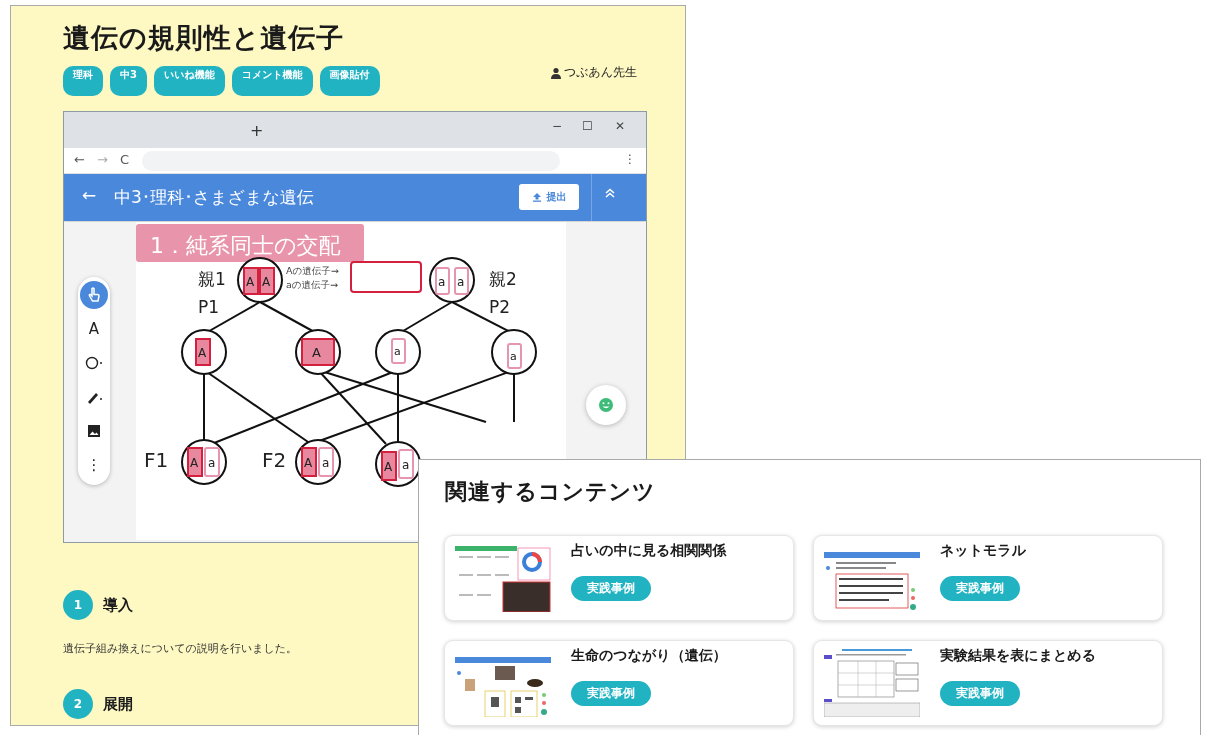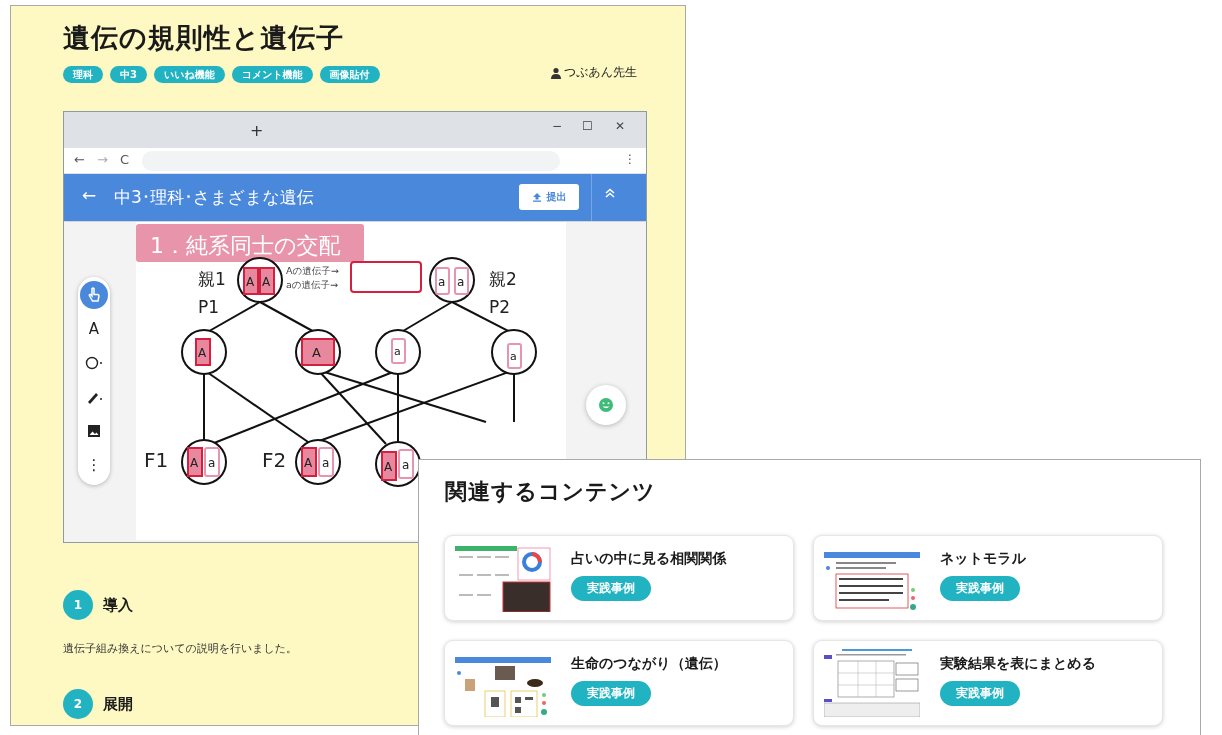--- a/index.html
+++ b/index.html
@@ -6,21 +6,21 @@
   html, body { width: 1222px; height: 735px; background: #fff; overflow: hidden; position: relative;
     font-family: "DejaVu Sans", "Liberation Sans", sans-serif; color: #222; }
 
   .page-card { position: absolute; left: 10px; top: 5px; width: 676px; height: 721px;
     border: 1px solid #a9a9a9; background: #fef9c3; overflow: hidden; }
 
   .title { position: absolute; left: 52px; top: 14px; font-size: 27px; font-weight: bold; color: #1a1a1a; letter-spacing: 1px; }
 
   .tags { position: absolute; left: 52px; top: 60px; display: flex; gap: 7px; }
   .tag { background: #22b3c2; color: #fff; font-size: 10px; font-weight: bold; border-radius: 10px;
-    padding: 0 10px; height: 17px; line-height: 17px; cursor: pointer; }
+    padding: 0 10px; height: 30px; line-height: 17px; cursor: pointer; }
 
   .author { position: absolute; right: 48px; top: 58px; font-size: 12px; color: #222; display: flex; align-items: center; gap: 2px; }
   .author svg { width: 12px; height: 12px; }
 
   
   .browser { position: absolute; left: 52px; top: 105px; width: 584px; height: 432px;
     border: 1px solid #8e9aa5; background: #f3f3f3; overflow: hidden; }
   .tabbar { height: 36px; background: #dee1e6; position: relative; }
   .tab { position: absolute; left: 6px; top: 6px; width: 168px; height: 30px; background: #fff;
     border-radius: 7px 7px 0 0; display: flex; align-items: center; padding-left: 9px; font-size: 11px; color: #333; }
@@ -54,21 +54,21 @@
     display: flex; align-items: center; justify-content: center; }
   .step .label { font-size: 15px; font-weight: bold; color: #1a1a1a; }
   .step-desc { position: absolute; left: 52px; top: 635px; font-size: 11px; color: #333; }
 
   
   .related { position: absolute; left: 418px; top: 424px; width: 783px; height: 277px; background: #fff; border: 1px solid #a9a9a9; margin-top: 35px; }
   .related-title { position: absolute; left: 26px; top: 17px; font-size: 22px; font-weight: bold; color: #1a1a1a; letter-spacing: 1px; }
   .rcard { position: absolute; width: 350px; height: 86px; background: #fff; border: 1px solid #e6e6e6; border-radius: 9px;
     box-shadow: 0 1px 4px rgba(0,0,0,0.18); cursor: pointer; }
   .rcard .thumb { position: absolute; left: 10px; top: 8px; width: 96px; height: 68px; background: #f4f4f4; overflow: hidden; }
-  .rcard .rtitle { position: absolute; left: 126px; top: 14px; font-size: 14px; font-weight: bold; color: #1a1a1a; text-align: center; }
+  .rcard .rtitle { position: absolute; left: 126px; top: 6px; font-size: 14px; font-weight: bold; color: #1a1a1a; text-align: center; }
   .rcard .badge { position: absolute; left: 126px; top: 40px; width: 80px; height: 25px; border-radius: 13px; background: #22b3c2;
     color: #fff; font-size: 12px; font-weight: bold; display: flex; align-items: center; justify-content: center; text-align: right; }
 </style>
 </head>
 <body>
 
 <div class="page-card">
   <div class="title">遺伝の規則性と遺伝子</div>
 
   <div class="tags">

